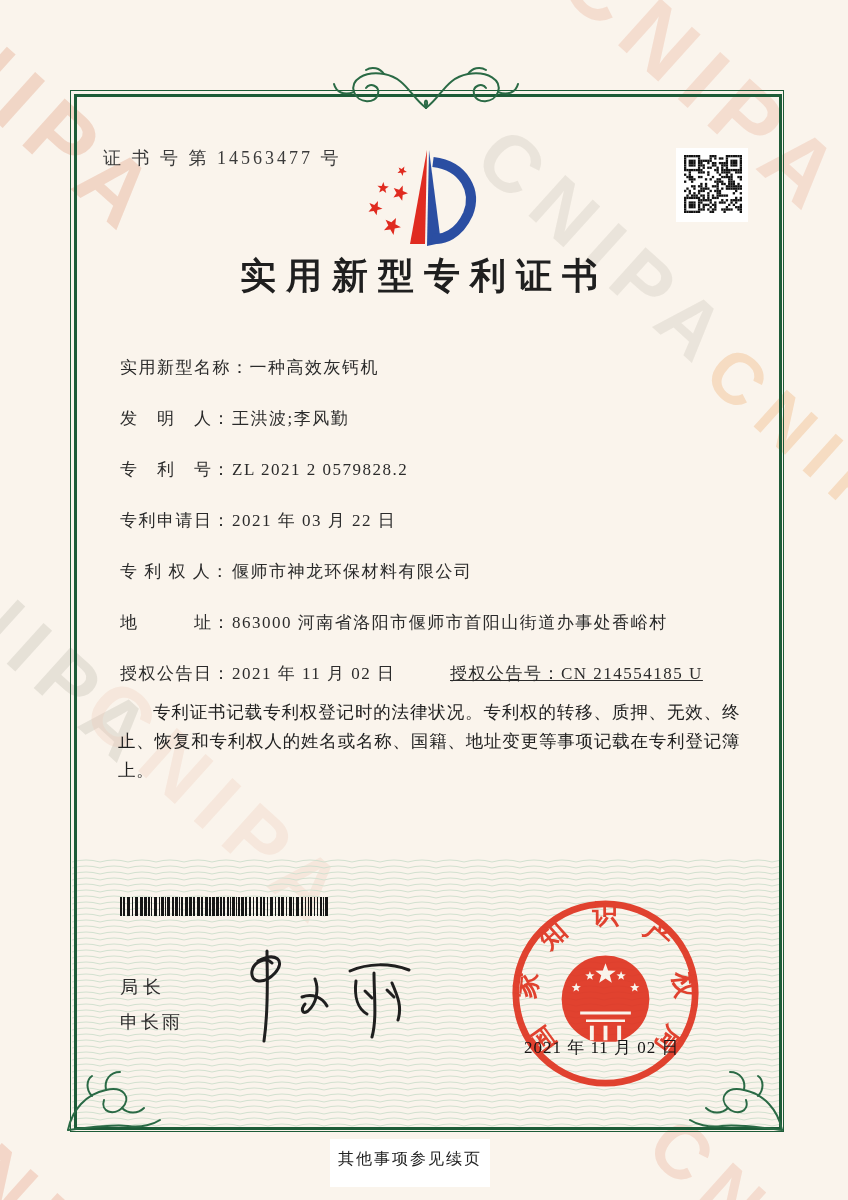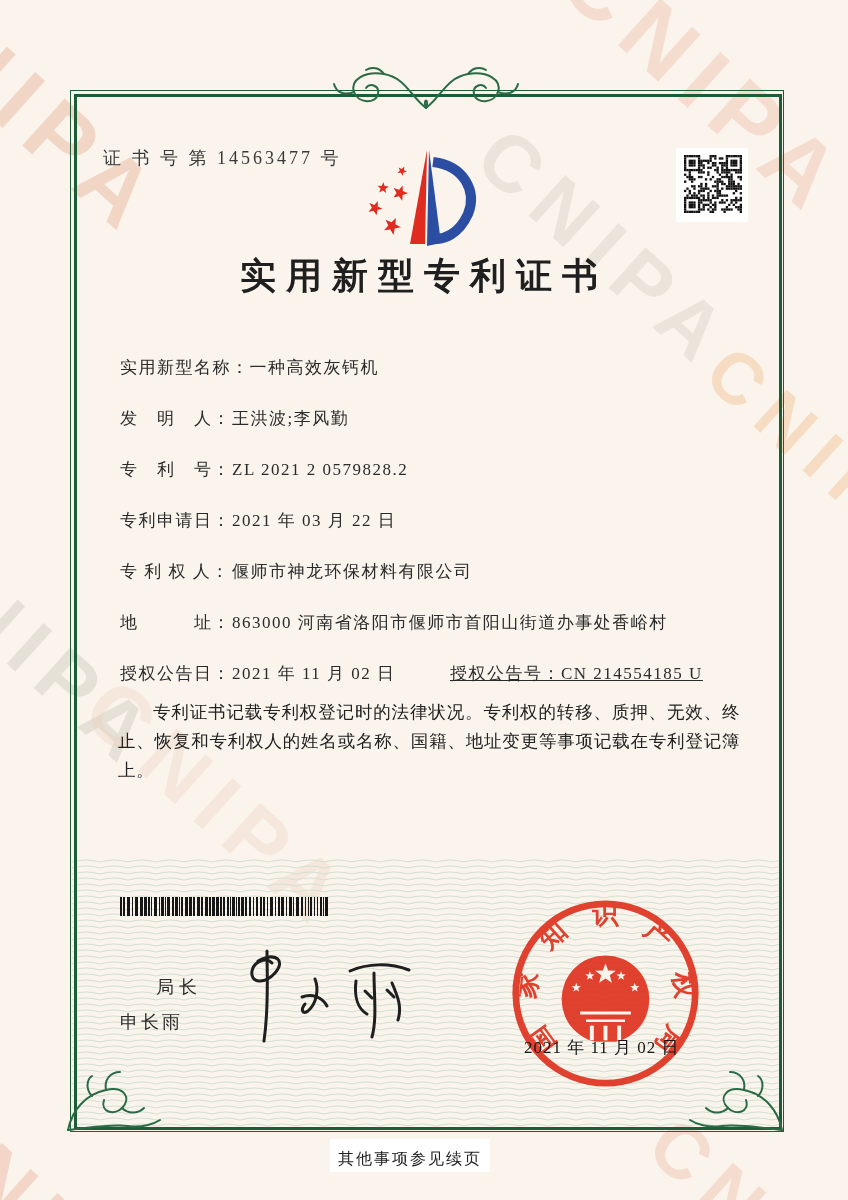--- a/index.html
+++ b/index.html
@@ -21,29 +21,29 @@
   .lab{display:inline-block;min-width:112px;}
   .pair2{position:absolute;left:330px;top:0;text-decoration:underline;}
   
   #legal{left:118px;top:698px;width:622px;font-size:17.5px;line-height:29px;text-align:justify;
          letter-spacing:0.5px;z-index:4;color:#222;}
   #legal p{margin:0;text-indent:2em;}
   
   #barcode{left:120px;top:897px;width:216px;height:19px;display:flex;align-items:stretch;z-index:4;}
   #barcode span{display:block;height:100%;}
   
-  #director-title{left:120px;top:975px;font-size:18px;letter-spacing:5px;z-index:4;margin-left:36px;}
+  #director-title{left:120px;top:975px;font-size:18px;letter-spacing:5px;z-index:4;}
   #director-name{left:120px;top:1010px;font-size:18px;letter-spacing:3px;z-index:4;}
   #signature{left:222px;top:945px;z-index:5;}
   
   #seal{left:508px;top:896px;z-index:5;}
   #seal-date{left:524px;top:1036px;font-size:17px;letter-spacing:1px;color:#161616;z-index:6;white-space:nowrap;}
   
   #page-number{left:70px;top:1096px;width:712px;text-align:center;font-size:16px;letter-spacing:2px;z-index:4;}
-  #note-strip{left:330px;top:1139px;width:160px;height:33px;background:#ffffff;z-index:4;
+  #note-strip{left:330px;top:1139px;width:160px;height:48px;background:#ffffff;z-index:4;
               text-align:center;line-height:40px;font-size:16px;letter-spacing:2px;color:#222;}
   #waves{left:72px;top:858px;z-index:2;}
   .orn{z-index:4;}
   #qr-box{left:676px;top:148px;width:72px;height:74px;background:#ffffff;z-index:4;}
 </style>
 </head>
 <body>
 
 <div id="page">
 

